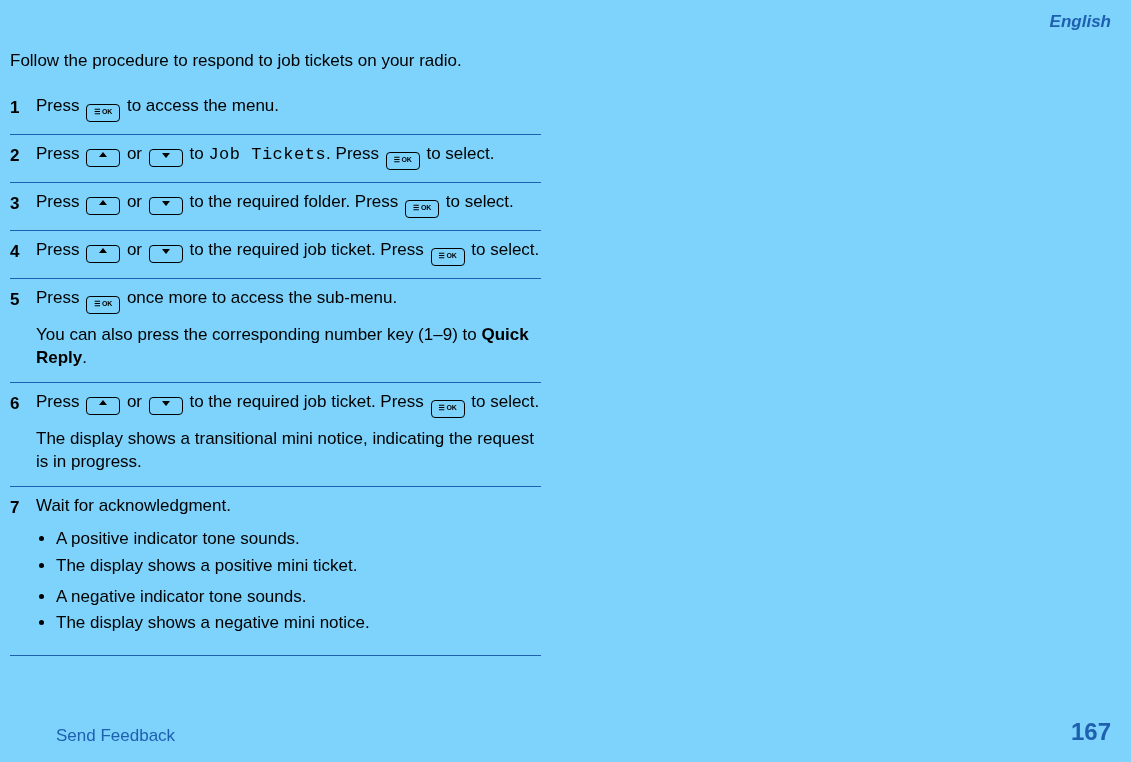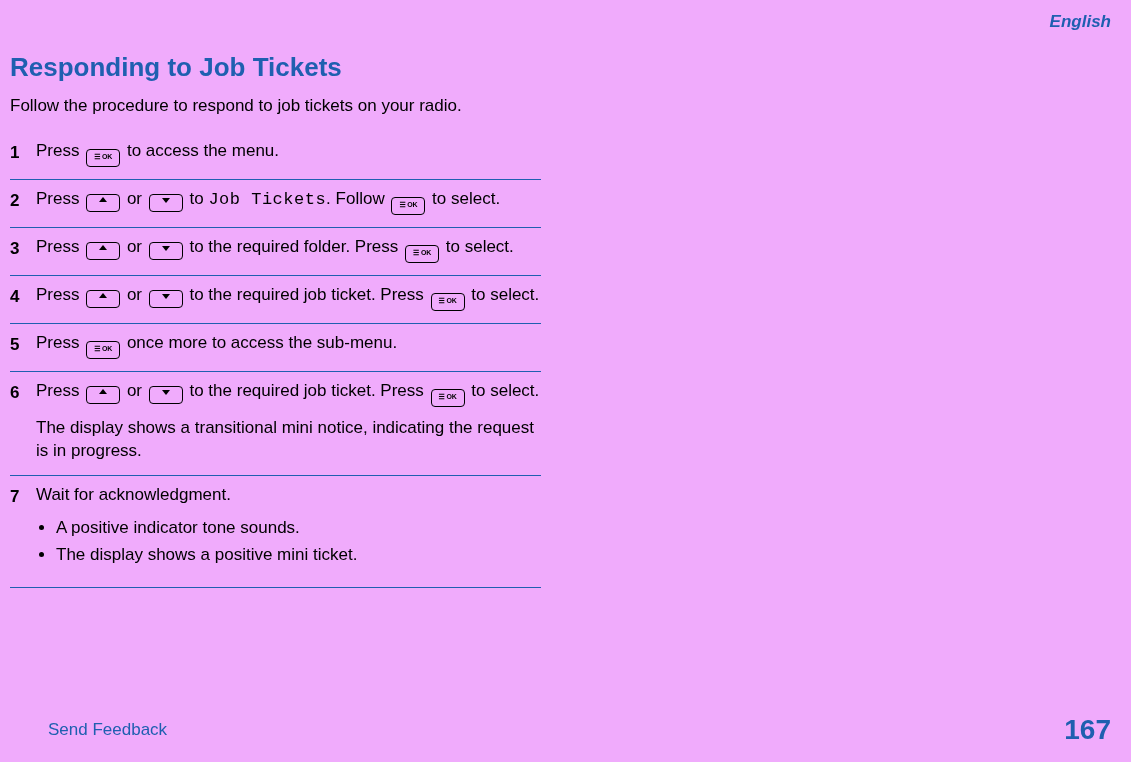--- a/index.html
+++ b/index.html
@@ -5,21 +5,21 @@
   * { box-sizing: border-box; }
   body {
     margin: 0;
     font-family: Arial, Helvetica, sans-serif;
     background: #f0f0f0;
     width: 1131px;
     height: 762px;
     overflow: hidden;
   }
   .page {
-    background: #f0abfc;
+    background: #7dd3fc;
     width: 1131px;
     height: 762px;
     padding: 0;
     position: relative;
   }
   .header {
     position: absolute;
     top: 12px;
     right: 20px;
     color: #1f5fb0;
@@ -85,59 +85,58 @@
   }
   .mono {
     font-family: "Courier New", monospace;
     letter-spacing: 0.5px;
   }
   ul.bullets { margin: 4px 0 8px 0; padding-left: 20px; }
   ul.bullets li { margin-bottom: 4px; }
   .footer {
     position: absolute;
     bottom: 16px;
-    left: 48px;
+    left: 56px;
     right: 20px;
     display: flex;
     justify-content: space-between;
-    align-items: center;
+    align-items: flex-end;
     font-size: 17px;
   }
   .feedback { color: #1f5fb0; }
-  .pagenum { color: #1f5fb0; font-weight: bold; font-size: 28px; }
+  .pagenum { color: #1f5fb0; font-weight: bold; font-size: 24px; }
   b { font-weight: bold; }
 </style>
 </head>
 <body>
 
 <div class="page">
   <div class="header">English</div>
 
   <div class="content">
-    <h1>Responding to Job Tickets</h1>
     <p class="intro">Follow the procedure to respond to job tickets on your radio.</p>
 
     <div class="step">
       <div class="num">1</div>
       <div class="body">
         <p>
           <span>Press </span><span class="icon ok"></span><span> to access the menu.</span>
         </p>
       </div>
     </div>
 
     <div class="step">
       <div class="num">2</div>
       <div class="body">
         <p>
           <span>Press </span><span class="icon up"><svg viewBox="0 0 10 10">
                 <polygon points="5,2 9,7 1,7" fill="#000"></polygon>
               </svg></span><span> or </span><span class="icon down"><svg viewBox="0 0 10 10">
                 <polygon points="1,3 9,3 5,8" fill="#000"></polygon>
-              </svg></span><span> to </span><span class="mono">Job Tickets</span><span>. Follow </span><span class="icon ok"></span><span> to select.</span>
+              </svg></span><span> to </span><span class="mono">Job Tickets</span><span>. Press </span><span class="icon ok"></span><span> to select.</span>
         </p>
       </div>
     </div>
 
     <div class="step">
       <div class="num">3</div>
       <div class="body">
         <p>
           <span>Press </span><span class="icon up"><svg viewBox="0 0 10 10">
                 <polygon points="5,2 9,7 1,7" fill="#000"></polygon>
@@ -159,20 +158,23 @@
               </svg></span><span> to the required job ticket. Press </span><span class="icon ok"></span><span> to select.</span>
         </p>
       </div>
     </div>
 
     <div class="step">
       <div class="num">5</div>
       <div class="body">
         <p>
           <span>Press </span><span class="icon ok"></span><span> once more to access the sub-menu.</span>
+        </p>
+        <p>
+          <span>You can also press the corresponding number key (1–9) to </span><b>Quick Reply</b>.
         </p>
       </div>
     </div>
 
     <div class="step">
       <div class="num">6</div>
       <div class="body">
         <p>
           <span>Press </span><span class="icon up"><svg viewBox="0 0 10 10">
                 <polygon points="5,2 9,7 1,7" fill="#000"></polygon>
@@ -185,20 +187,24 @@
     </div>
 
     <div class="step">
       <div class="num">7</div>
       <div class="body">
         <p>Wait for acknowledgment.</p>
         <ul class="bullets">
           <li>A positive indicator tone sounds.</li>
           <li>The display shows a positive mini ticket.</li>
         </ul>
+        <ul class="bullets">
+          <li>A negative indicator tone sounds.</li>
+          <li>The display shows a negative mini notice.</li>
+        </ul>
       </div>
     </div>
 
   </div>
 
   <div class="footer">
     <span class="feedback">Send Feedback</span>
     <span class="pagenum">167</span>
   </div>
 </div>

